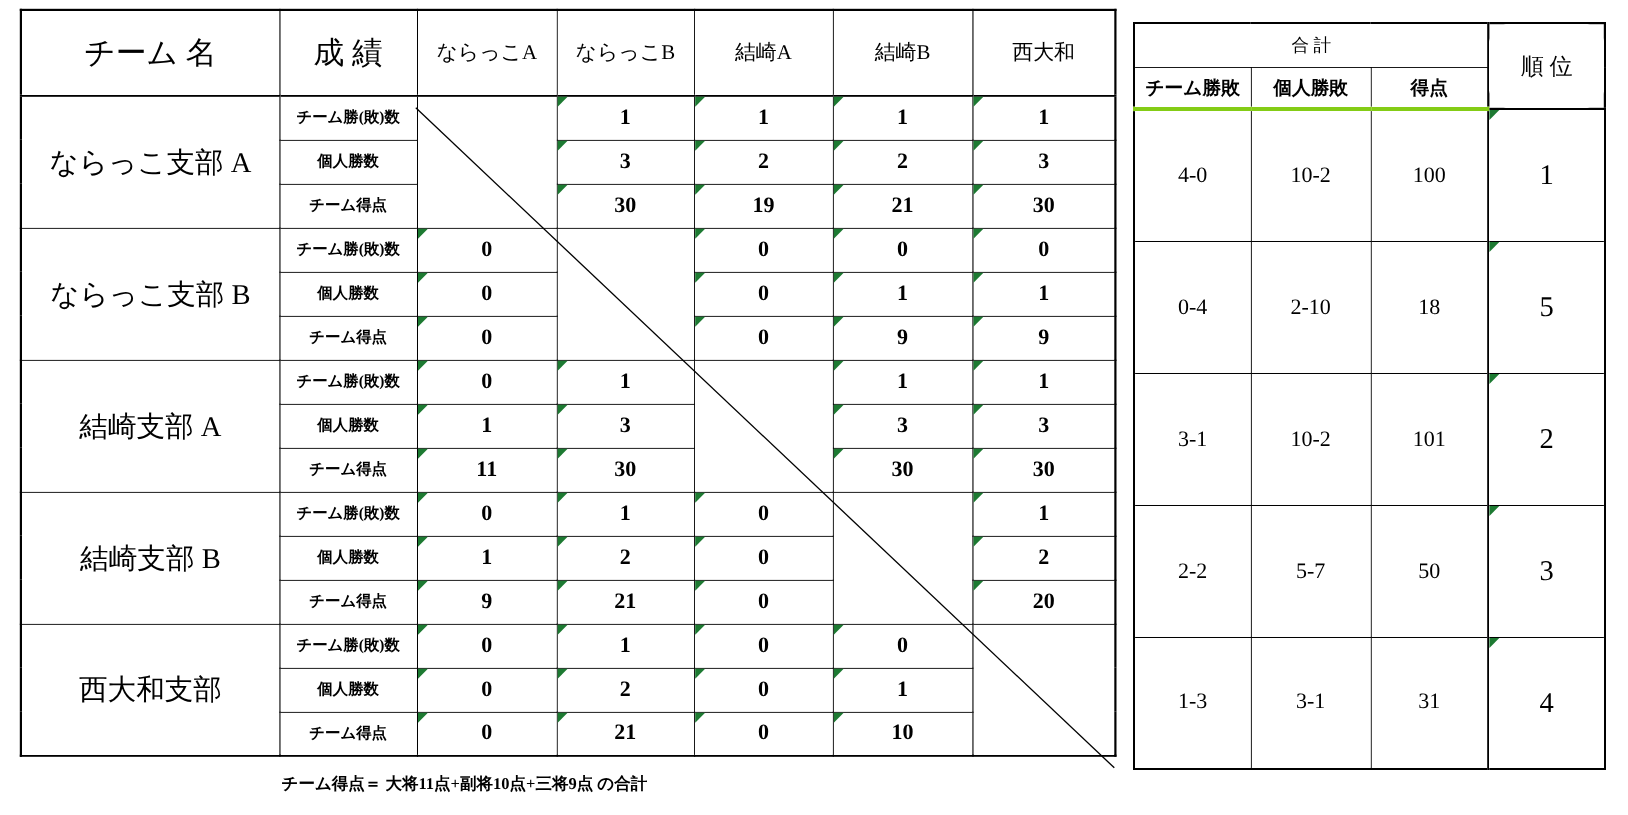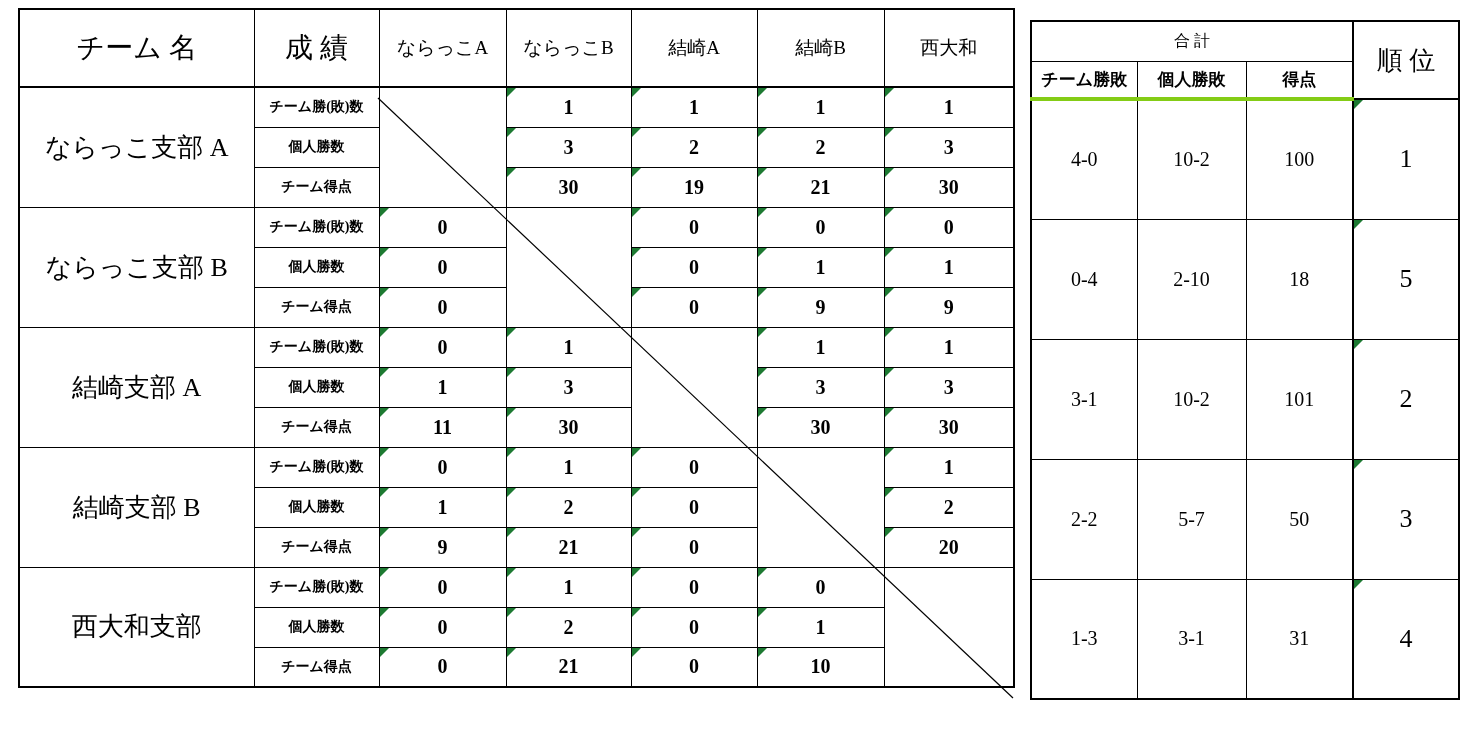--- a/index.html
+++ b/index.html
@@ -11,21 +11,21 @@
   table.main{left:18px;top:8px;width:995px;border:2px solid #000;}
   table.totals{left:1030px;top:20px;width:428px;border:2px solid #000;}
   tr.hdr th{border-bottom:2px solid #000;font-size:28px;}
   .main th.opp{font-size:19px;margin-left:36px;}
   td.tname{font-size:26px;}
   td.lbl{font-size:14px;font-weight:bold;font-family:"Liberation Serif","DejaVu Serif",serif;margin-left:30px;}
   td.v{font-size:20px;font-weight:bold;}
   td.diag{background:#fff;}
   .totals th.title{font-size:16px;border-bottom:1px solid #000;}
   .totals th.sub{font-size:17px;font-weight:bold;border-bottom:4px solid #84cc16;}
-  .totals th.rankh{font-size:26px;border-left:2px solid #000;border-bottom:2px solid #000;border-radius:22px;}
+  .totals th.rankh{font-size:21px;border-left:2px solid #000;border-bottom:2px solid #000;border-radius:22px;}
   .totals td.tot{font-size:20px;}
   .totals td.rank{font-size:26px;border-left:2px solid #000;}
   .tri{position:absolute;left:0;top:0;width:0;height:0;
        border-top:9px solid #1d7a32;border-right:9px solid transparent;}
   .diagsvg{position:absolute;left:0;top:0;pointer-events:none;}
   .footnote{position:absolute;left:256px;top:703px;font-size:15px;font-weight:bold;
             font-family:"Liberation Serif","DejaVu Serif",serif;}
 </style>
 </head>
 <body>
@@ -222,14 +222,15 @@
       <td class="tot">31</td>
       <td class="rank"><span class="tri"></span><span>4</span></td>
     </tr>
   </tbody>
     </table>
 
   <svg class="diagsvg" width="1480" height="741">
     <line x1="378" y1="98" x2="1013" y2="698" stroke="#000000" stroke-width="1.2"></line>
   </svg>
 
+  <div class="footnote">チーム得点＝ 大将11点+副将10点+三将9点 の合計</div>
 
 </div>
 
 </body></html>

